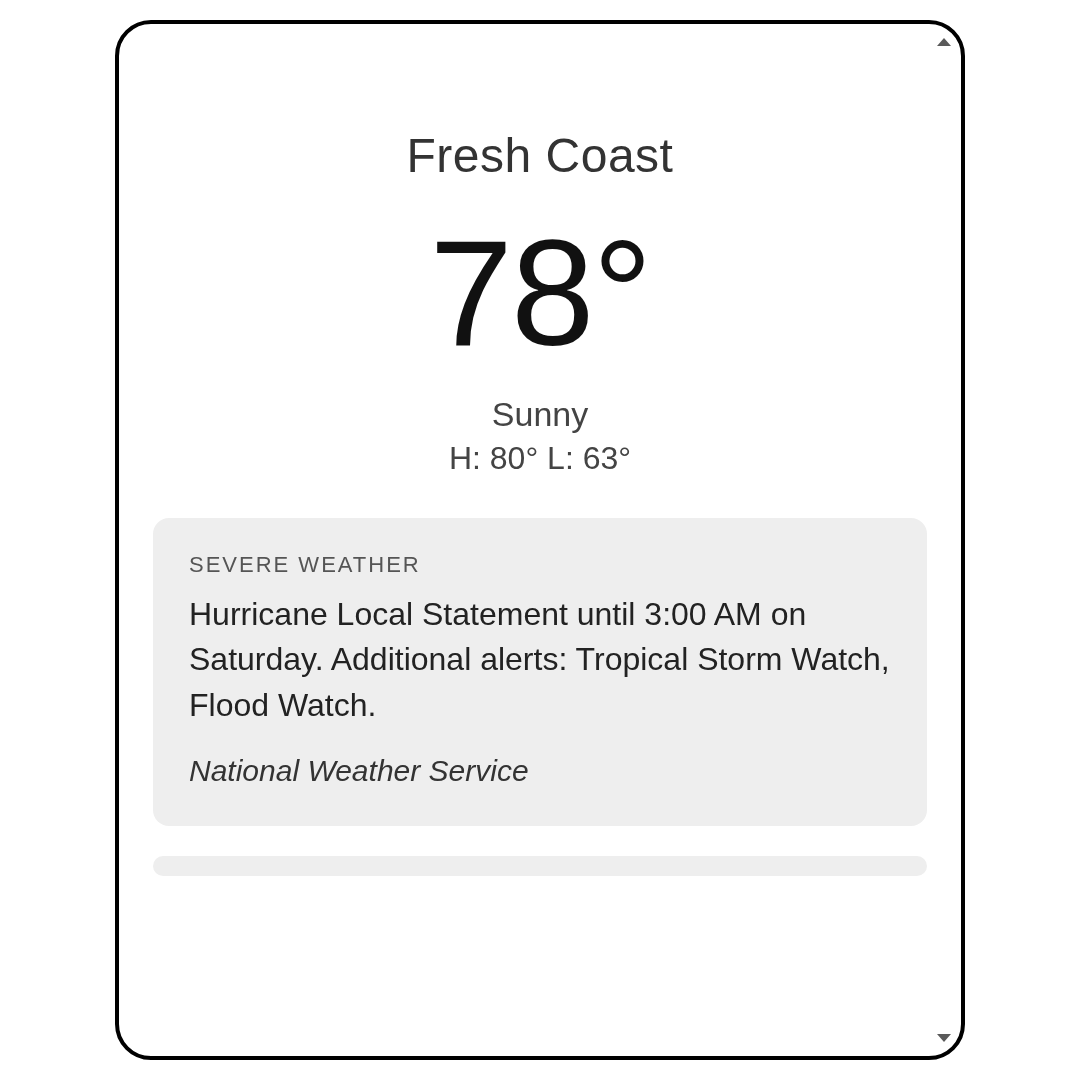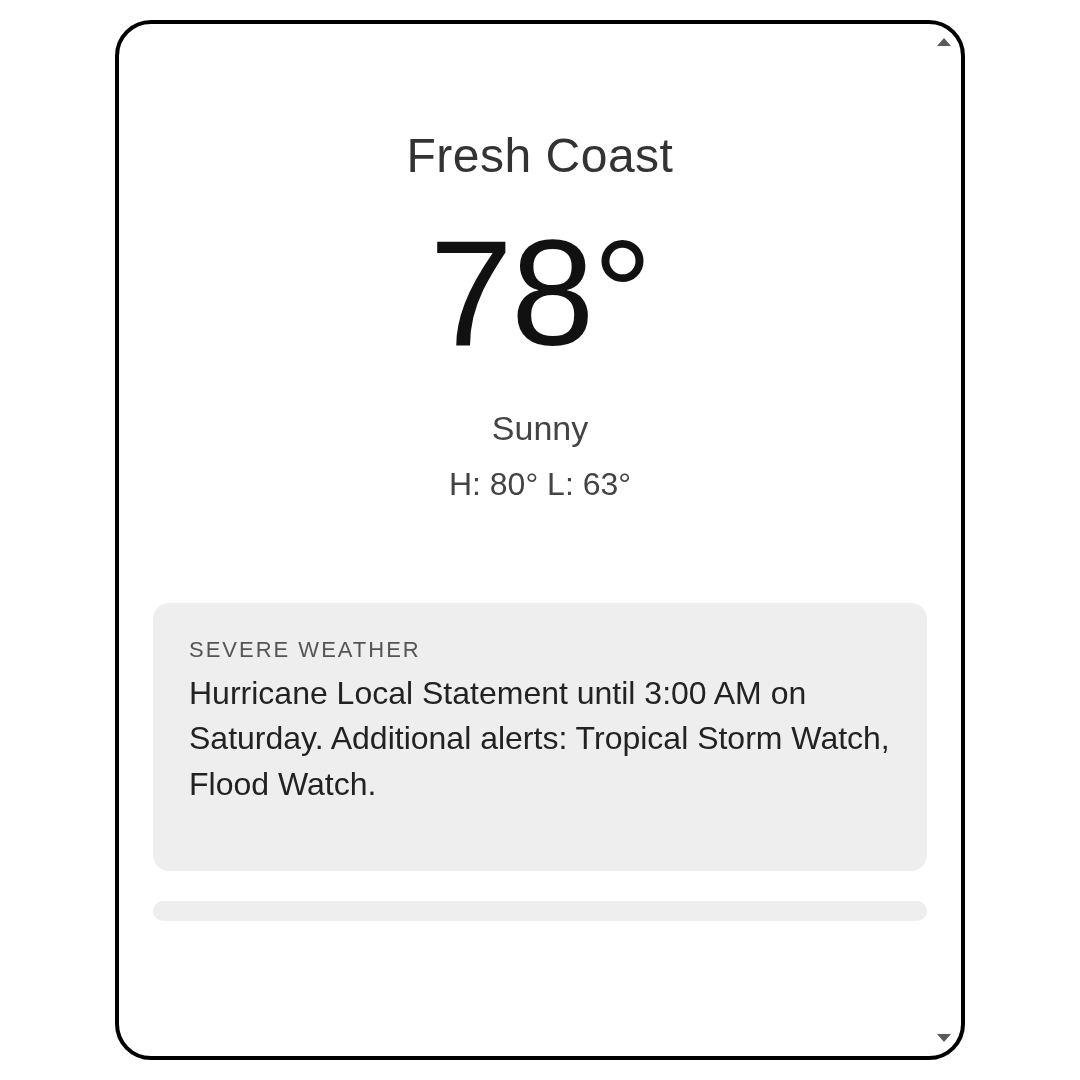--- a/index.html
+++ b/index.html
@@ -66,62 +66,62 @@
       border-bottom: 8px solid #5a5a5a;
     }
     .scroll-arrow-down {
       bottom: 14px;
       border-top: 8px solid #5a5a5a;
     }
 
     .hero {
       text-align: center;
       padding-top: 44px;
-      padding-bottom: 100px;
+      padding-bottom: 41px;
     }
     .location {
       font-size: 48px;
       font-weight: 400;
       color: #333;
       letter-spacing: 0.5px;
     }
     .temp {
       font-size: 150px;
       font-weight: 300;
       color: #111;
       line-height: 1.2;
       margin-top: 20px;
       letter-spacing: -2px;
     }
     .condition {
       font-size: 34px;
       color: #444;
-      margin-top: 26px;
+      margin-top: 12px;
       font-weight: 400;
     }
     .hilo {
       font-size: 32px;
       color: #444;
-      margin-top: 18px;
+      margin-top: 6px;
       font-weight: 400;
     }
 
     .card {
       background: #eeeeee;
       border-radius: 16px;
       padding: 34px 36px 38px 36px;
       margin-bottom: 30px;
     }
     .card-heading {
       font-size: 22px;
       letter-spacing: 2px;
       color: #555;
       text-transform: uppercase;
       font-weight: 400;
-      margin-bottom: 8px;
+      margin-bottom: 14px;
     }
     .card-body {
       font-size: 32px;
       color: #222;
       line-height: 1.42;
       font-weight: 400;
       margin-bottom: 26px;
     }
     .card-source {
       font-size: 30px;
@@ -143,20 +143,21 @@
     <div class="hero">
       <div class="location">Fresh Coast</div>
       <div class="temp">78°</div>
       <div class="condition">Sunny</div>
       <div class="hilo">H: 80°  L: 63°</div>
     </div>
 
     <div class="card">
       <div class="card-heading">SEVERE WEATHER</div>
       <div class="card-body">Hurricane Local Statement until 3:00 AM on Saturday. Additional alerts: Tropical Storm Watch, Flood Watch.</div>
+      <div class="card-source">National Weather Service</div>
     </div>
 
     <div class="card" style="height:20px;padding:0;"></div>
 
     <div class="spacer"></div>
   </div>
 
   <div class="scroll-arrow-up"></div>
   <div class="scroll-arrow-down"></div>
 </div>

